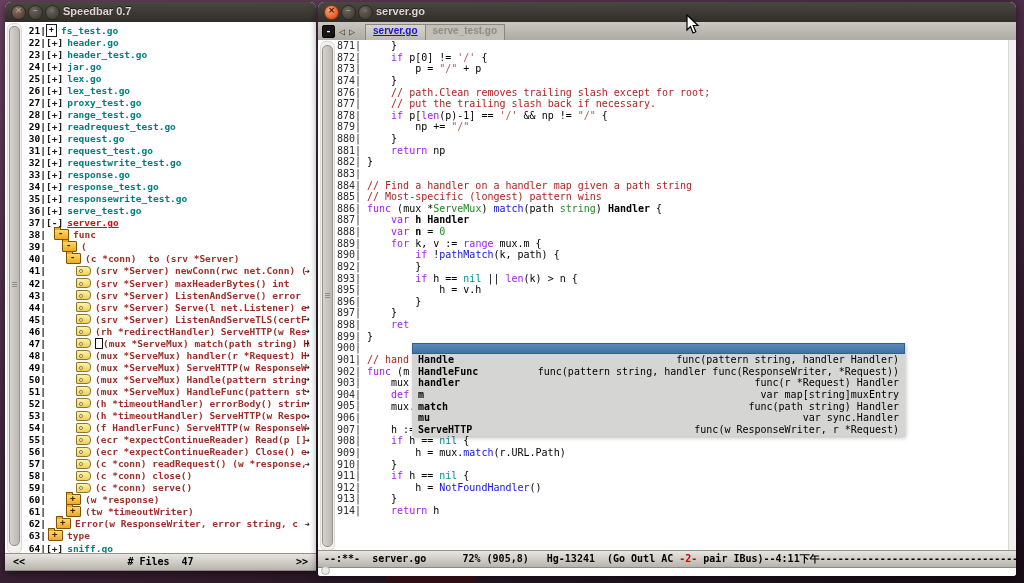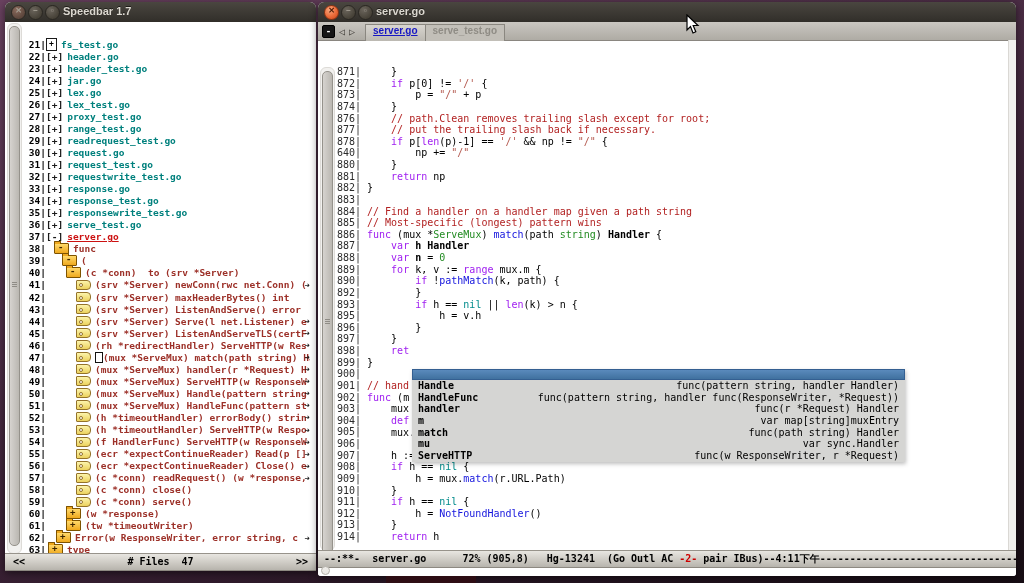--- a/index.html
+++ b/index.html
@@ -18,21 +18,21 @@
   .wtitle{position:absolute;top:3px;font:bold 11px "Liberation Sans",sans-serif;color:#dcd8d0;text-shadow:0 -1px 0 #1d1b17;}
   
   #sb{left:5px;top:2px;width:311px;height:569px;background:#fff;}
   #sb-body{position:absolute;top:20px;left:0;right:0;bottom:16px;background:#fff;overflow:hidden;}
   .sbar-trough{position:absolute;top:1px;bottom:1px;width:13px;background:#f2f1ef;border:1px solid #dddbd7;border-radius:6px;}
   .sbar-thumb{position:absolute;left:1px;width:9px;border-radius:5px;
     background:linear-gradient(90deg,#d6d3cf,#bab7b1);border:1px solid #95928b;}
   .grip{position:absolute;left:1px;width:7px;height:9px;}
   .grip:before{content:"";position:absolute;left:1px;right:1px;top:2px;border-top:1px solid #8f8c86;
     box-shadow:0 2px 0 #8f8c86,0 4px 0 #8f8c86;}
-  #sb-list{position:absolute;left:17px;top:2px;right:6px;bottom:0;overflow:hidden;margin-top:14px;}
+  #sb-list{position:absolute;left:17px;top:2px;right:6px;bottom:0;overflow:hidden;}
   .sb-row{height:12.05px;display:flex;align-items:center;white-space:pre;position:relative;
     font:bold 9.5px "DejaVu Sans Mono",monospace;}
   .sb-num{width:24px;flex:none;text-align:right;color:#000;}
   .sb-txt.file{color:#00807d;}
   .sb-txt.sel{color:#cc1111;text-decoration:underline;}
   .sb-txt.tag{color:#9c3028;}
   .sb-arrow{position:absolute;right:0;color:#1a1a1a;font-size:9px;}
   .ic{flex:none;margin-right:4px;position:relative;display:inline-block;}
   .ic-br{color:#1a1a1a;margin-right:4px;flex:none;}
   .ic-folder{width:13px;height:9px;background:linear-gradient(#ffd96a,#efa91e);border:1px solid #7e5300;border-radius:1px;}
@@ -55,21 +55,21 @@
   #tabbar{position:absolute;top:20px;left:0;right:0;height:18px;
     background:linear-gradient(#cac7c1,#aeaba4);border-bottom:1px solid #8a8680;display:flex;align-items:center;}
   .tb-btn{flex:none;margin-left:4px;}
   #tb-minus{width:11px;height:11px;background:#161616;border:1px solid #000;border-radius:2px;
     color:#fff;font:bold 9px "DejaVu Sans Mono",monospace;text-align:center;line-height:10px;}
   .tb-tri{color:#3d3a35;font-size:10px;line-height:11px;}
   .tab{height:16px;line-height:16px;padding:0 7px;font:bold 10px "Liberation Sans",sans-serif;
     border:1px solid #8a8780;border-bottom:none;margin-top:2px;}
   .tab.active{margin-left:10px;background:linear-gradient(#d8d5cf,#bcb9b2);color:#1717c4;text-decoration:underline;}
   .tab.inactive{background:#c2bfb8;color:#8f8c85;border-left:none;}
-  #ed-body{position:absolute;top:38px;left:0;right:0;bottom:24px;background:#fff;overflow:hidden;margin-top:26px;}
+  #ed-body{position:absolute;top:38px;left:0;right:0;bottom:24px;background:#fff;overflow:hidden;}
   #ed-right-strip{position:absolute;right:0;top:38px;bottom:8px;width:7px;background:#f1f0ee;border-left:1px solid #dad8d4;}
   #code{position:absolute;left:17px;top:0;right:8px;bottom:0;}
   .ed-row{height:11.64px;display:flex;white-space:pre;font:10px "DejaVu Sans Mono",monospace;line-height:11.64px;color:#000;}
   .ed-num{width:26px;flex:none;text-align:right;color:#2b2b2b;}
   .ed-code{margin-left:6px;}
   .k{color:#a020f0}.f{color:#1414dd}.t{color:#228b22}.s{color:#b3584e}.c{color:#b22222}.n{color:#008b8b}.v{font-weight:bold;color:#000}
   
   #popup{position:absolute;left:94px;top:302.6px;width:493px;z-index:6;
     font:10px "DejaVu Sans Mono",monospace;box-shadow:1px 2px 4px rgba(0,0,0,.25);}
   #pop-sel{height:11.64px;background:linear-gradient(#5a8abc,#40719f);border:1px solid #345f91;box-sizing:border-box;}
@@ -88,21 +88,21 @@
 </head>
 <body>
 
 <div id="desktop">
 
   <div id="sb" class="frame">
     <div class="titlebar">
       <span class="wb b1 unf cl">✕</span>
       <span class="wb b2 unf">−</span>
       <span class="wb b3 unf">▫</span>
-      <span class="wtitle" style="left:58px">Speedbar 1.7</span>
+      <span class="wtitle" style="left:58px">Speedbar 0.7</span>
     </div>
     <div id="sb-body">
       <div class="sbar-trough" style="left:2px">
         <div class="sbar-thumb" style="top:2px;height:518px">
           <div class="grip" style="top:253px"></div>
         </div>
       </div>
       <div id="sb-list">
           <div class="sb-row"><span class="sb-num">21|</span><span style="width: 0px; flex: 0 0 auto;"></span><span class="ic ic-doc">+</span><span class="sb-txt file">fs_test.go</span></div>
           <div class="sb-row"><span class="sb-num">22|</span><span style="width: 0px; flex: 0 0 auto;"></span><span class="ic-br">[+]</span><span class="sb-txt file">header.go</span></div>
@@ -178,21 +178,21 @@
         </div>
       </div>
       <div id="code">
           <div class="ed-row"><span class="ed-num">871|</span><span class="ed-code"><span class="p">    }</span></span></div>
           <div class="ed-row"><span class="ed-num">872|</span><span class="ed-code"><span class="p">    </span><span class="k">if</span><span class="p"> p[0] != </span><span class="s">'/'</span><span class="p"> {</span></span></div>
           <div class="ed-row"><span class="ed-num">873|</span><span class="ed-code"><span class="p">        p = </span><span class="s">"/"</span><span class="p"> + p</span></span></div>
           <div class="ed-row"><span class="ed-num">874|</span><span class="ed-code"><span class="p">    }</span></span></div>
           <div class="ed-row"><span class="ed-num">876|</span><span class="ed-code"><span class="p">    </span><span class="c">// path.Clean removes trailing slash except for root;</span></span></div>
           <div class="ed-row"><span class="ed-num">877|</span><span class="ed-code"><span class="p">    </span><span class="c">// put the trailing slash back if necessary.</span></span></div>
           <div class="ed-row"><span class="ed-num">878|</span><span class="ed-code"><span class="p">    </span><span class="k">if</span><span class="p"> p[</span><span class="k">len</span><span class="p">(p)-1] == </span><span class="s">'/'</span><span class="p"> &amp;&amp; np != </span><span class="s">"/"</span><span class="p"> {</span></span></div>
-          <div class="ed-row"><span class="ed-num">640|</span><span class="ed-code"><span class="p">        np += </span><span class="s">"/"</span></span></div>
+          <div class="ed-row"><span class="ed-num">879|</span><span class="ed-code"><span class="p">        np += </span><span class="s">"/"</span></span></div>
           <div class="ed-row"><span class="ed-num">880|</span><span class="ed-code"><span class="p">    }</span></span></div>
           <div class="ed-row"><span class="ed-num">881|</span><span class="ed-code"><span class="p">    </span><span class="k">return</span><span class="p"> np</span></span></div>
           <div class="ed-row"><span class="ed-num">882|</span><span class="ed-code"><span class="p">}</span></span></div>
           <div class="ed-row"><span class="ed-num">883|</span><span class="ed-code"></span></div>
           <div class="ed-row"><span class="ed-num">884|</span><span class="ed-code"><span class="c">// Find a handler on a handler map given a path string</span></span></div>
           <div class="ed-row"><span class="ed-num">885|</span><span class="ed-code"><span class="c">// Most-specific (longest) pattern wins</span></span></div>
           <div class="ed-row"><span class="ed-num">886|</span><span class="ed-code"><span class="k">func</span><span class="p"> (mux *</span><span class="t">ServeMux</span><span class="p">) </span><span class="f">match</span><span class="p">(path </span><span class="t">string</span><span class="p">) </span><span class="v">Handler</span><span class="p"> {</span></span></div>
           <div class="ed-row"><span class="ed-num">887|</span><span class="ed-code"><span class="p">    </span><span class="k">var</span><span class="p"> </span><span class="v">h</span><span class="p"> </span><span class="v">Handler</span></span></div>
           <div class="ed-row"><span class="ed-num">888|</span><span class="ed-code"><span class="p">    </span><span class="k">var</span><span class="p"> </span><span class="v">n</span><span class="p"> = </span><span class="t">0</span></span></div>
           <div class="ed-row"><span class="ed-num">889|</span><span class="ed-code"><span class="p">    </span><span class="k">for</span><span class="p"> k, v := </span><span class="k">range</span><span class="p"> mux.m {</span></span></div>

